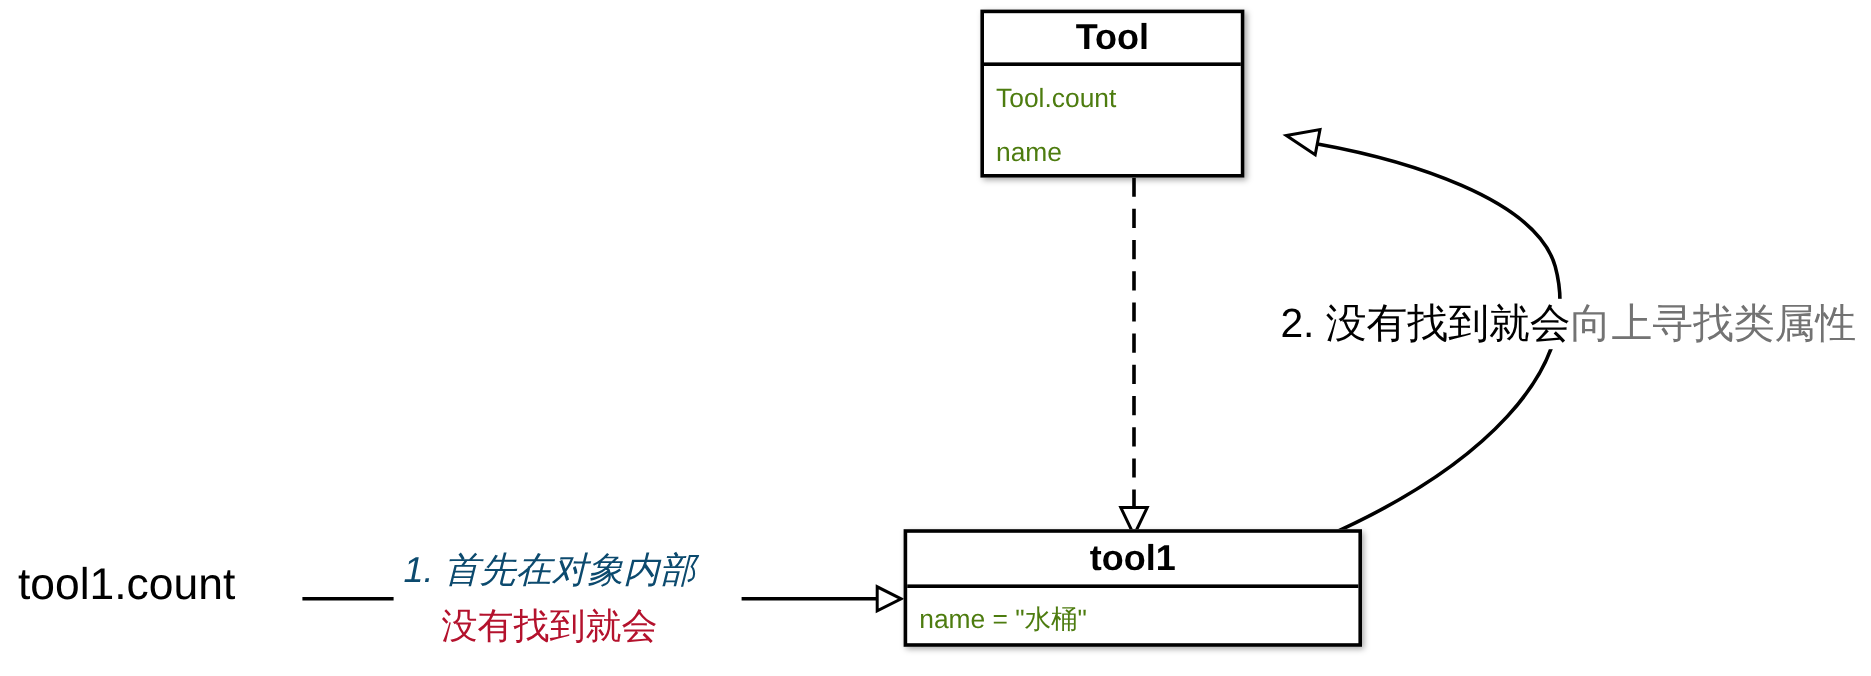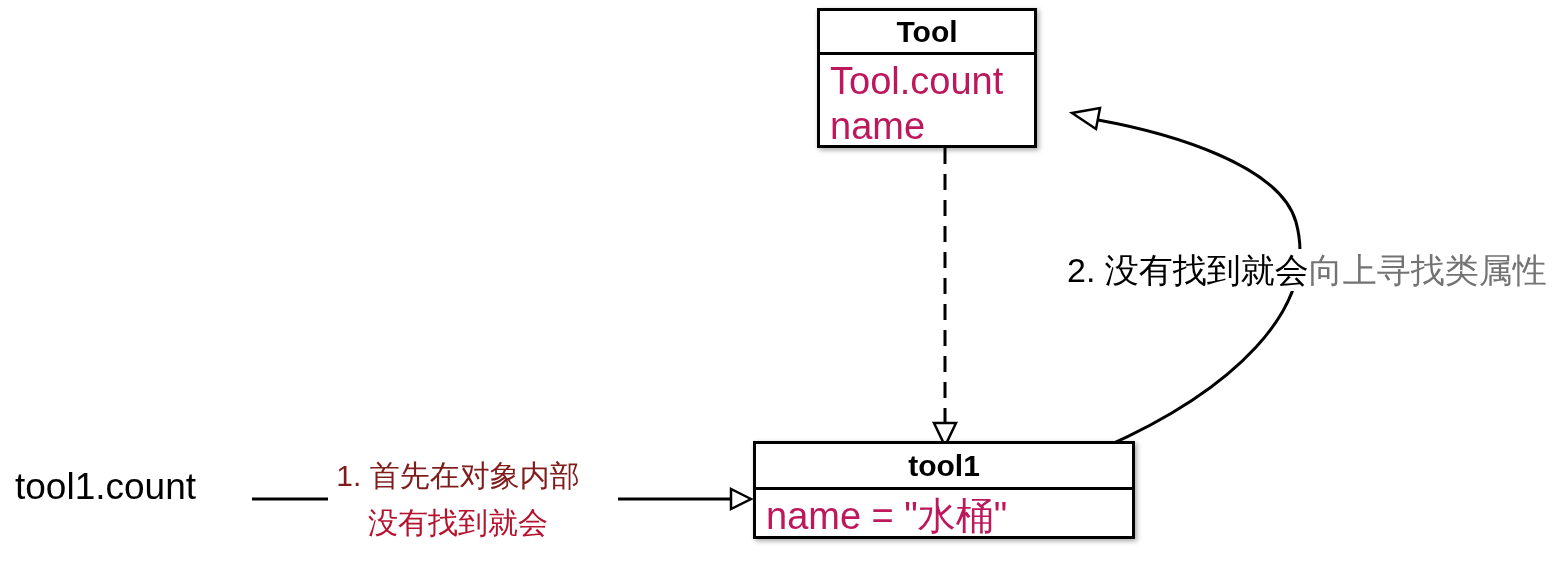--- a/index.html
+++ b/index.html
@@ -44,22 +44,22 @@
     text-align: center;
     display: flex;
     align-items: center;
     justify-content: center;
     color: #000000;
   }
   .class-box .uml-title { height: 41px; }
   .instance-box .uml-title { height: 43px; }
   .uml-body {
     padding: 4px 0 0 10px;
-    font-size: 38px;
-    color: #be185d;
+    font-size: 22px;
+    color: #4d7c0f;
   }
   .uml-attr { line-height: 45px; white-space: nowrap; }
   .instance-box .uml-attr { line-height: 44px; }
 
   
   .expression {
     position: absolute;
     left: 15px; top: 466px;
     font-size: 37px;
     color: #000000;
@@ -69,21 +69,21 @@
   
   .step1 {
     position: absolute;
     left: 333px; top: 452px;
     width: 250px;
     text-align: center;
     font-size: 30px;
     line-height: 47px;
     white-space: nowrap;
   }
-  .step1 .black-part { color: #7f1d1d; }
+  .step1 .black-part { color: #0c4a6e; font-style: italic; }
   .step1 .red-part { color: #b4122d; }
 
   
   .step2 {
     position: absolute;
     left: 1063px; top: 249px;
     font-size: 34px;
     line-height: 42px;
     background: #ffffff;
     padding: 0 4px;

